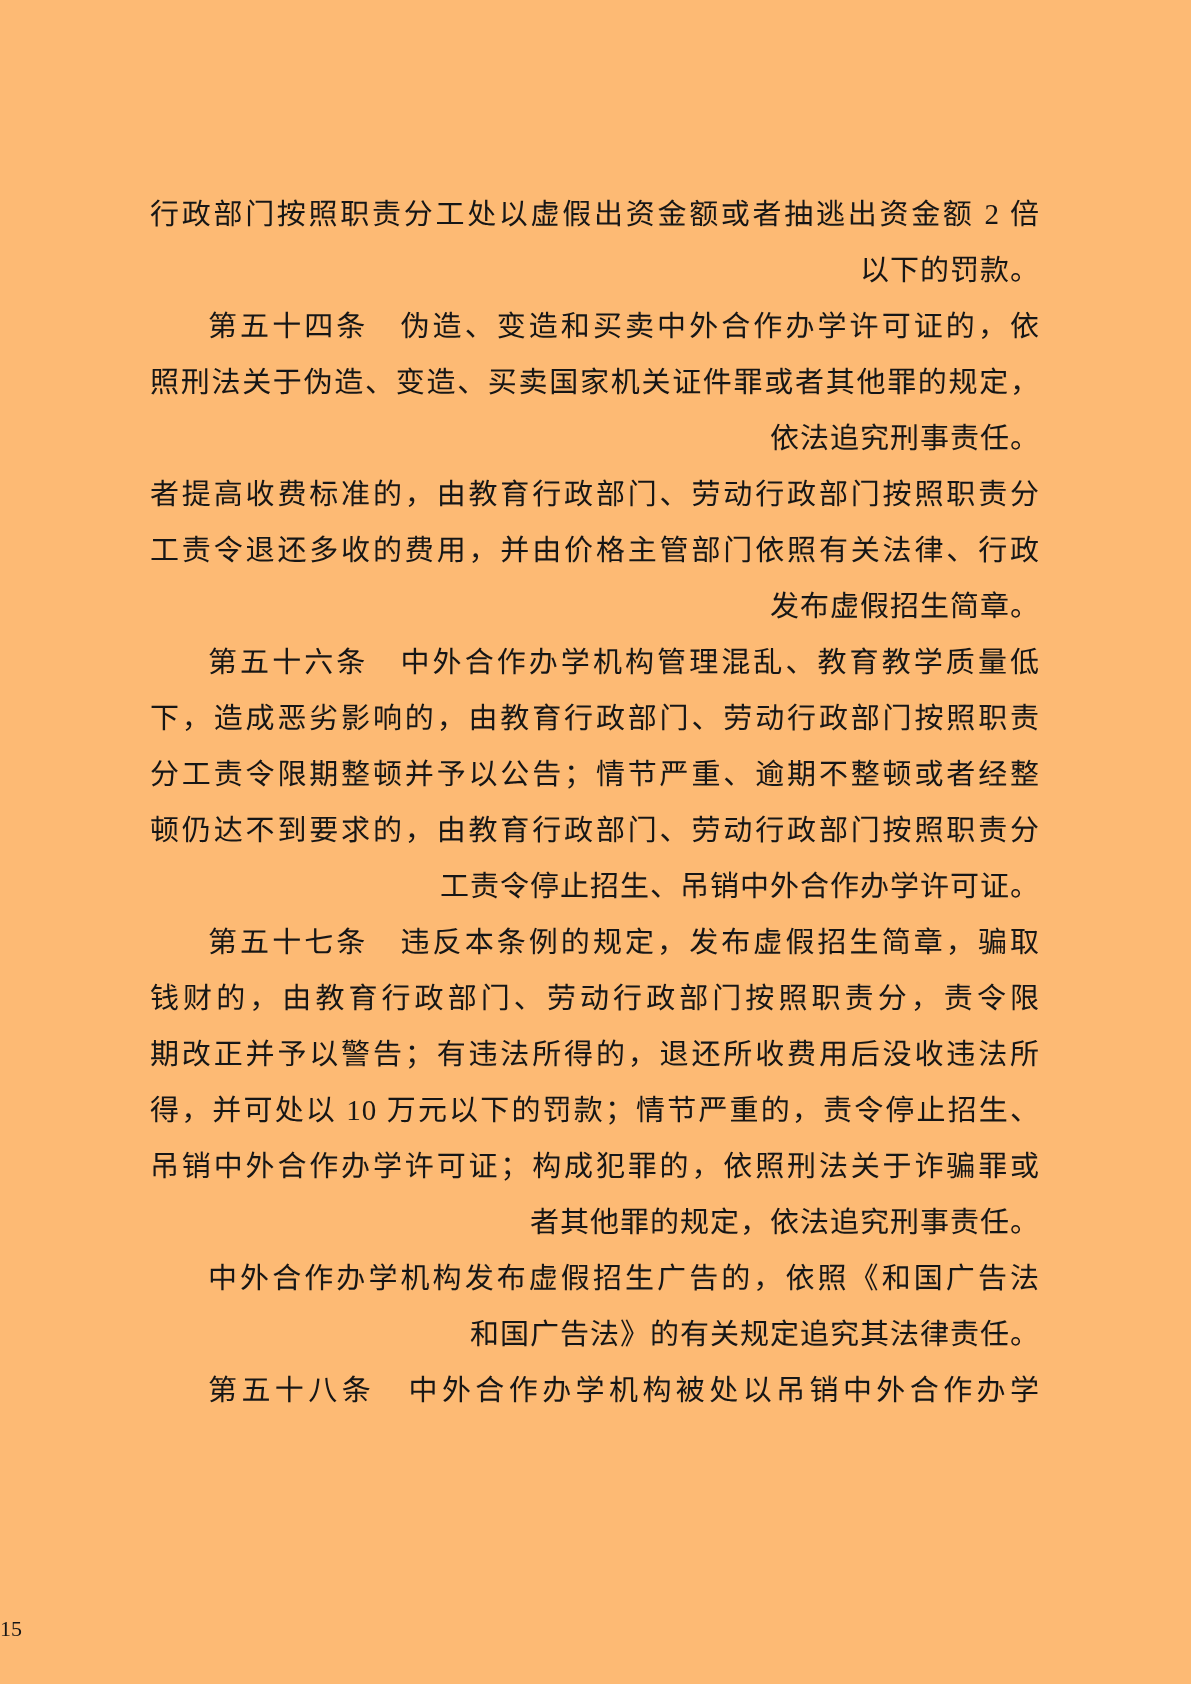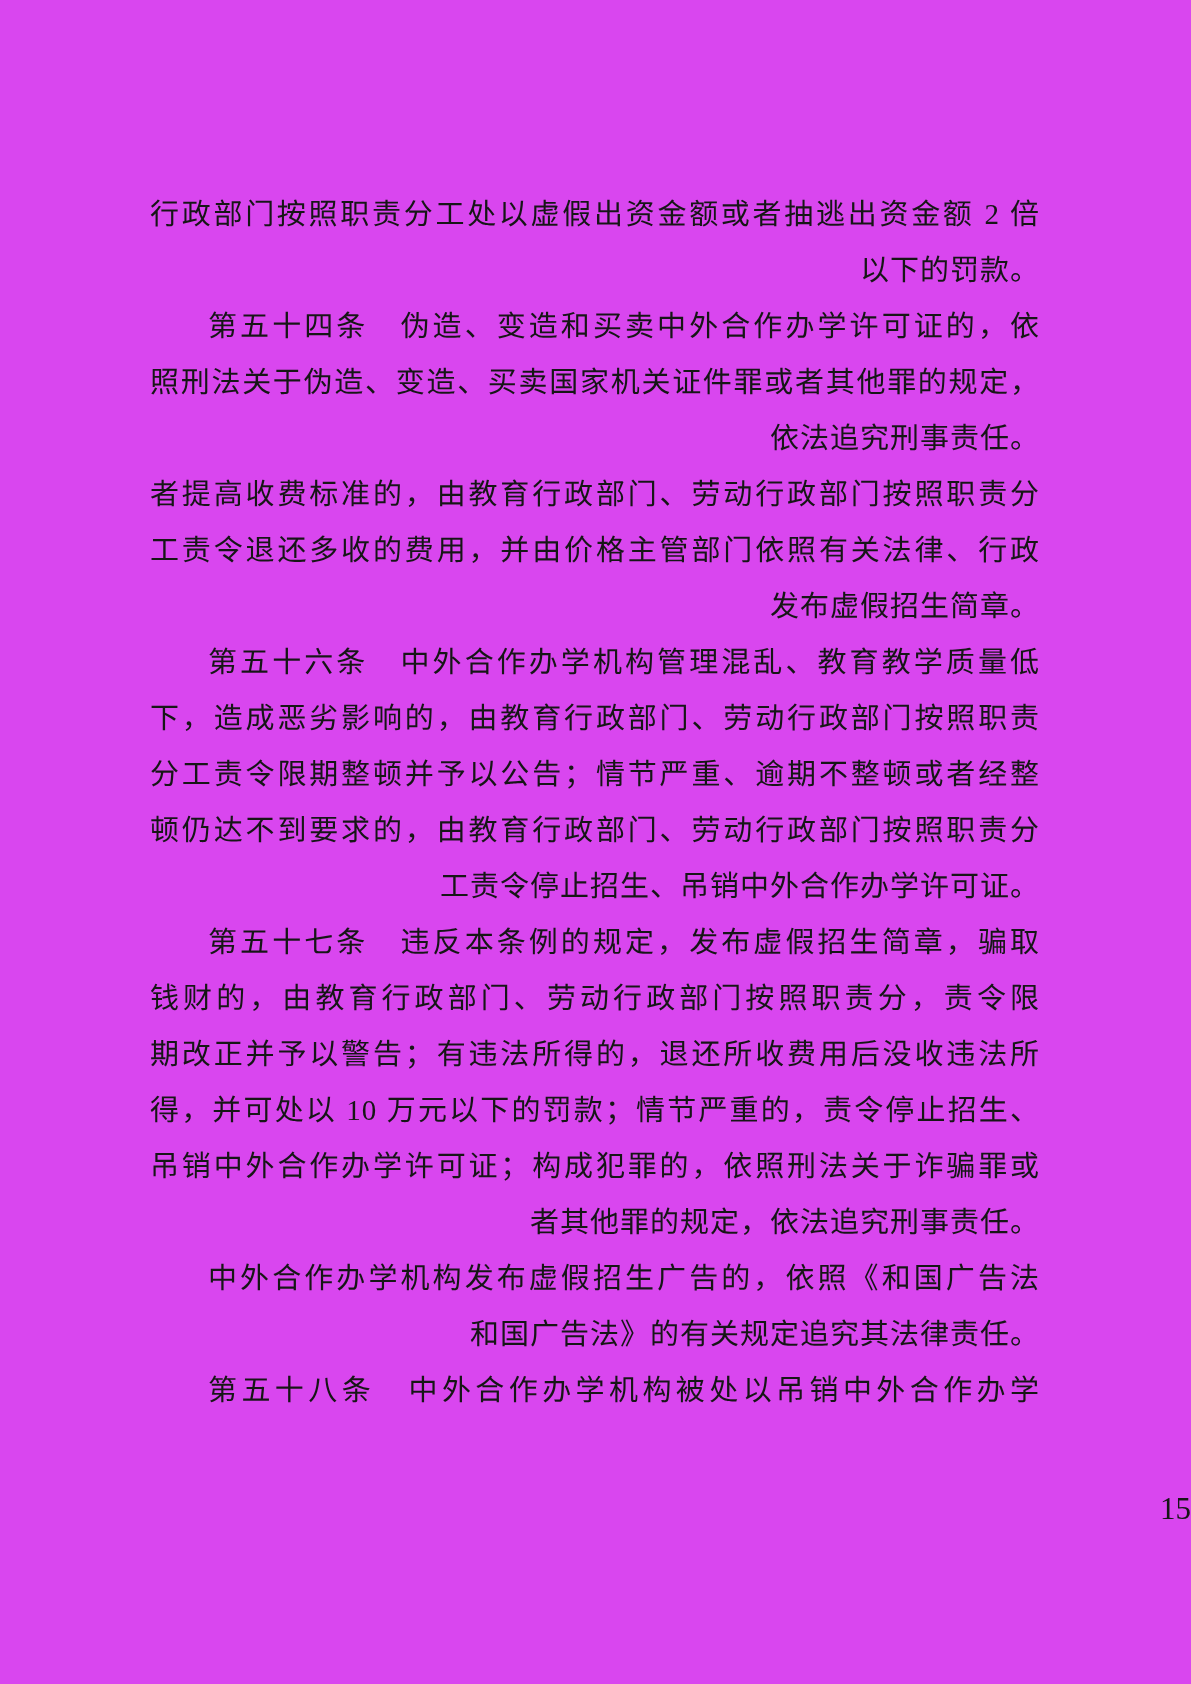--- a/index.html
+++ b/index.html
@@ -5,21 +5,21 @@
 <style>
   html, body {
     margin: 0;
     padding: 0;
     background: #ffffff;
   }
   .page {
     position: relative;
     width: 1191px;
     height: 1684px;
-    background: #d946ef;
+    background: #fdba74;
     overflow: hidden;
     font-family: "Liberation Serif", serif;
     color: #161616;
   }
   .text-block {
     position: absolute;
     left: 150px;
     top: 186px;
     width: 890px;
     font-size: 29px;
@@ -35,24 +35,24 @@
     white-space: normal;
     text-align: justify;
     text-align-last: justify;
   }
   .line.indent {
     padding-left: 58px;
   }
   .page-number {
     position: absolute;
     left: 0;
-    top: 1492px;
+    top: 1612px;
     width: 100%;
-    text-align: right;
-    font-size: 31px;
+    text-align: left;
+    font-size: 22px;
     line-height: 34px;
     color: #161616;
   }
 </style>
 </head>
 <body>
 
 <div class="page">
   <div class="text-block">
       <div class="line fill">行政部门按照职责分工处以虚假出资金额或者抽逃出资金额 2 倍</div>

